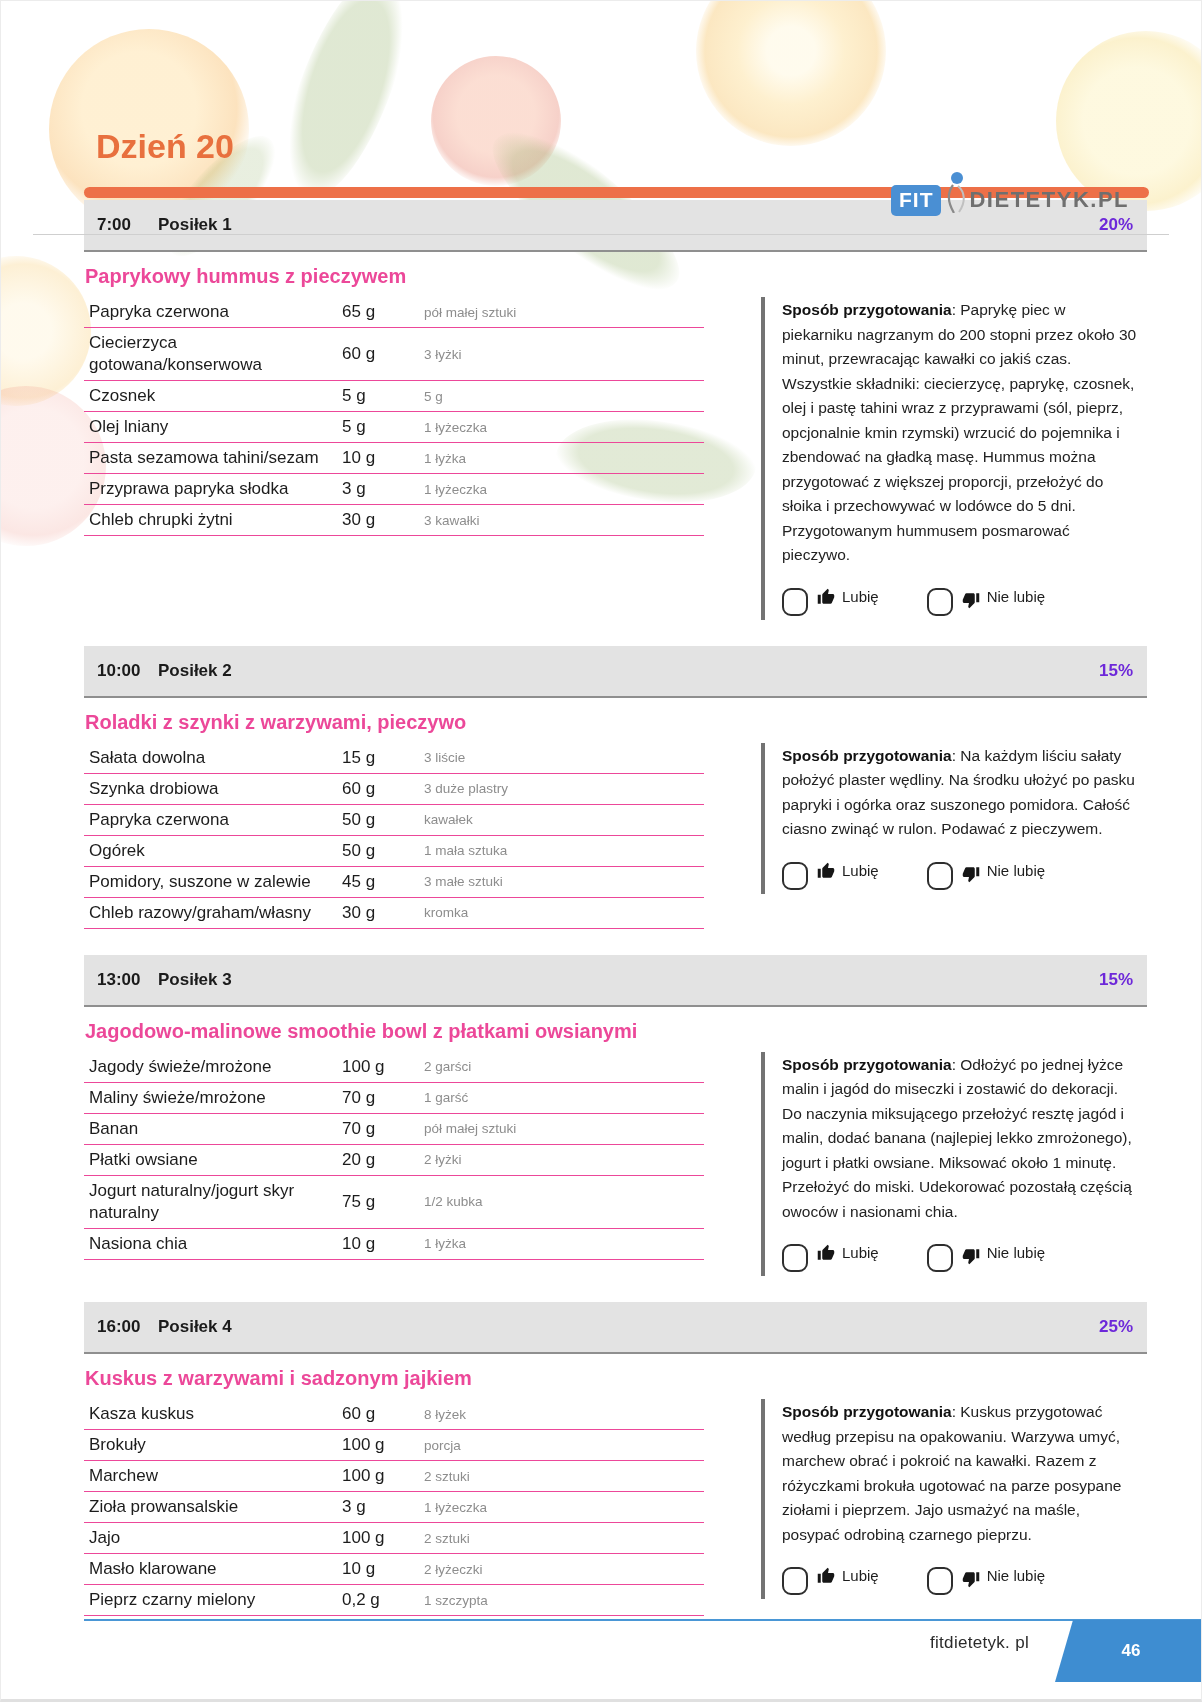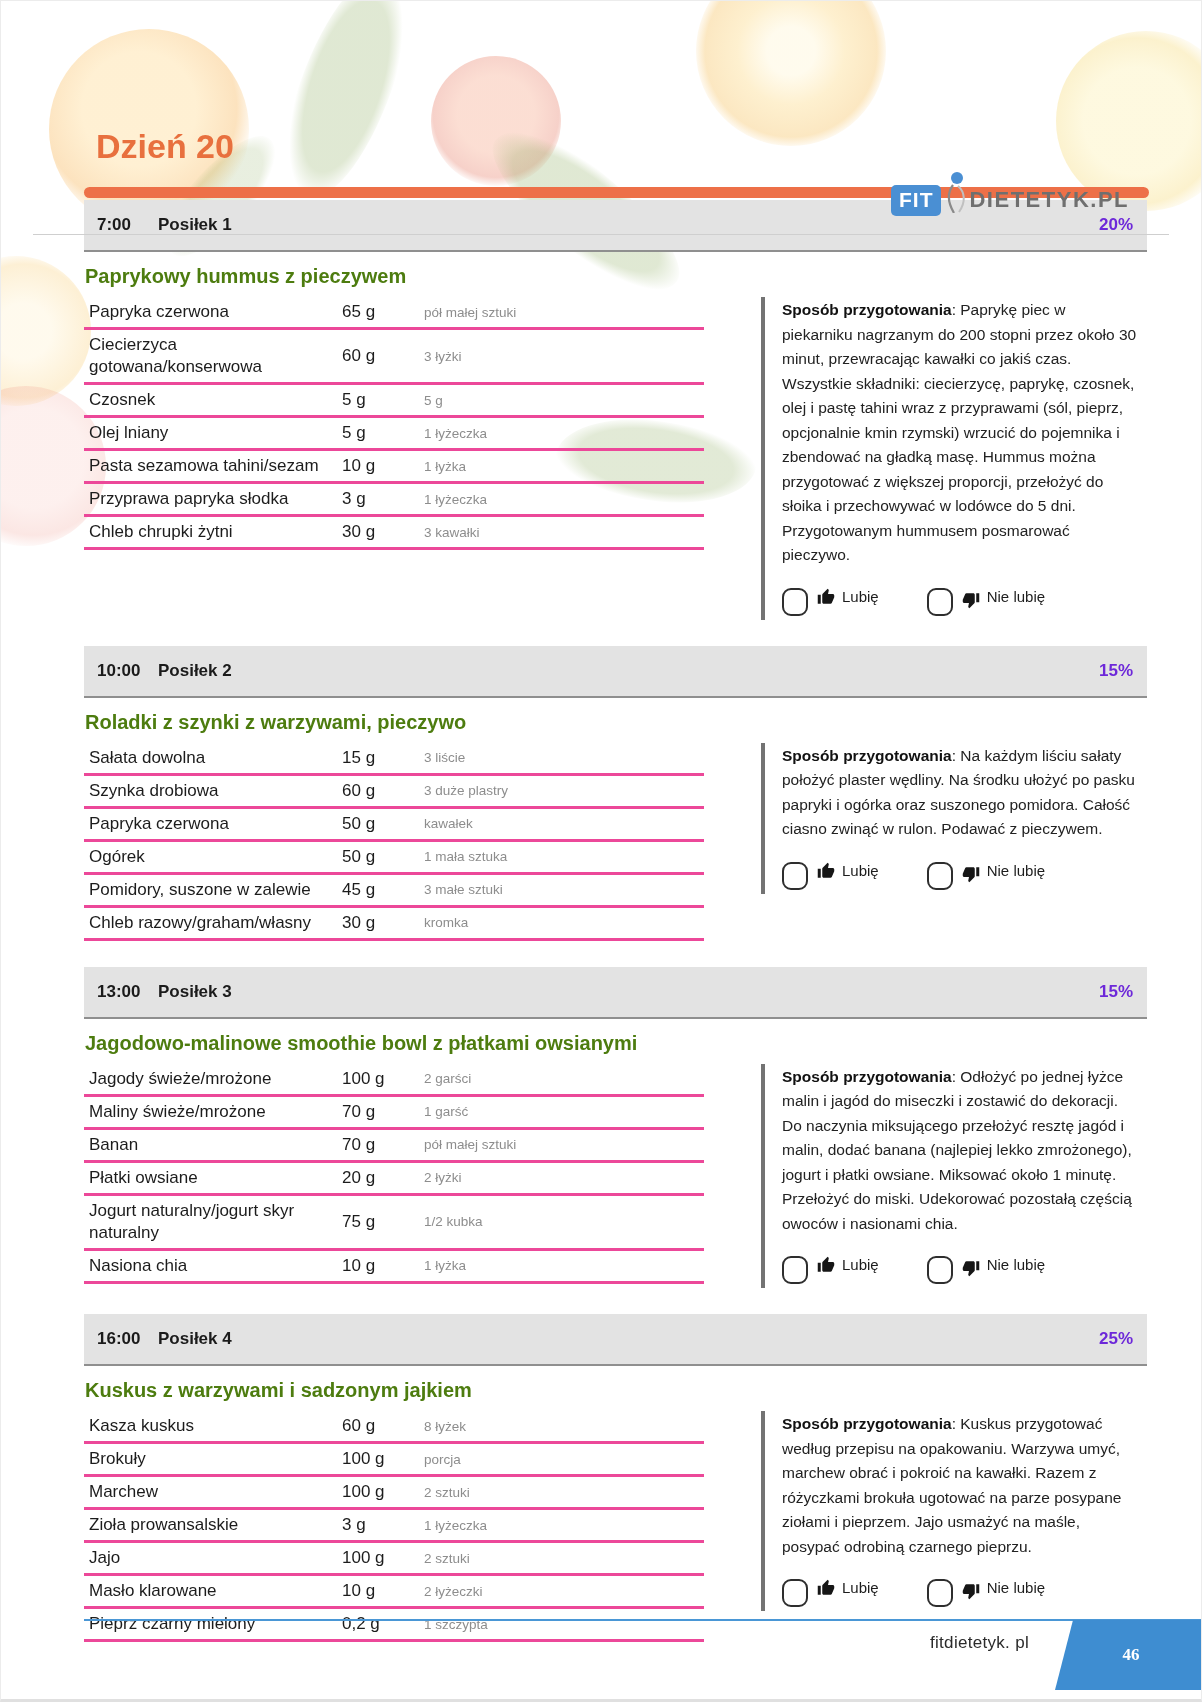--- a/index.html
+++ b/index.html
@@ -47,25 +47,25 @@
 
   
   .meals { margin-left:83px; width:1063px; }
   .meal { margin-bottom:26px; }
   .meal-header { height:52px; background:#E3E3E3; border-bottom:2px solid #8F8F8F;
     display:flex; align-items:center; font-size:17px; font-weight:bold; }
   .meal-time { padding-left:13px; min-width:74px; }
   .meal-label { }
   .meal-percent { margin-left:auto; padding-right:14px; color:#6d28d9; font-weight:600; }
 
-  .dish-title { font-size:20px; font-weight:bold; margin:13px 0 9px 1px; color:#4d7c0f; }
+  .dish-title { font-size:20px; font-weight:bold; margin:13px 0 9px 1px; color:#ec4899; }
 
   .meal-body { display:flex; align-items:flex-start; }
   table.ingredients { width:620px; border-collapse:collapse; }
-  table.ingredients tr { border-bottom:3px solid #ec4899; }
+  table.ingredients tr { border-bottom:1px solid #ec4899; }
   td.ingredient-name { width:258px; font-size:17px; padding:4px 10px 4px 5px; line-height:22px; color:#1c1c1c; }
   td.ingredient-amount { width:82px; font-size:17px; padding:4px 0; color:#1c1c1c; white-space:nowrap; }
   td.ingredient-measure { font-size:13.5px; color:#8d8d8d; padding:4px 0; }
 
   .prep { flex:1; margin-left:57px; border-left:4px solid #737373; padding:1px 8px 4px 17px; min-height:60px; }
   .prep-text { font-size:15.5px; line-height:24.5px; color:#222; }
   .prep-text b { font-weight:bold; color:#111; }
 
   .vote-row { display:flex; align-items:center; margin-top:20px; }
   .vote-group { display:flex; align-items:flex-start; margin-right:48px; }
@@ -73,23 +73,23 @@
     display:inline-block; cursor:pointer; }
   .vote-icon { margin:0 7px 0 9px; display:inline-flex; }
   .vote-icon.down { position:relative; top:3px; }
   .vote-label { font-size:15px; color:#1d1d1d; }
 
   
   .footer { position:absolute; left:18px; right:0; bottom:0; height:80px; z-index:2; }
   .footer-rule { position:absolute; top:0; left:65px; right:0; height:2px; background:#4A97D6; }
   .footer-site { position:absolute; top:14px; right:172px; font-size:17px; color:#2b2b2b;
     font-family:"Liberation Sans", sans-serif; letter-spacing:0.3px; }
-  .page-tab { position:absolute; top:1px; right:0; width:158px; height:70px; background:#3E8DD1;
+  .page-tab { position:absolute; top:1px; right:0; width:158px; height:62px; background:#3E8DD1;
     clip-path:polygon(30px 0, 100% 0, 100% 100%, 12px 100%);
-    display:flex; align-items:center; justify-content:center;font-family:Liberation Serif, serif; }
+    display:flex; align-items:center; justify-content:center; }
   .page-tab span { color:#fff; font-size:17px; font-weight:bold; padding-left:18px; }
 </style>
 </head>
 <body>
 
 <div class="page">
 
   <div class="photo-band">
     <div class="blob b-orange1"></div>
     <div class="leaf l4"></div>

